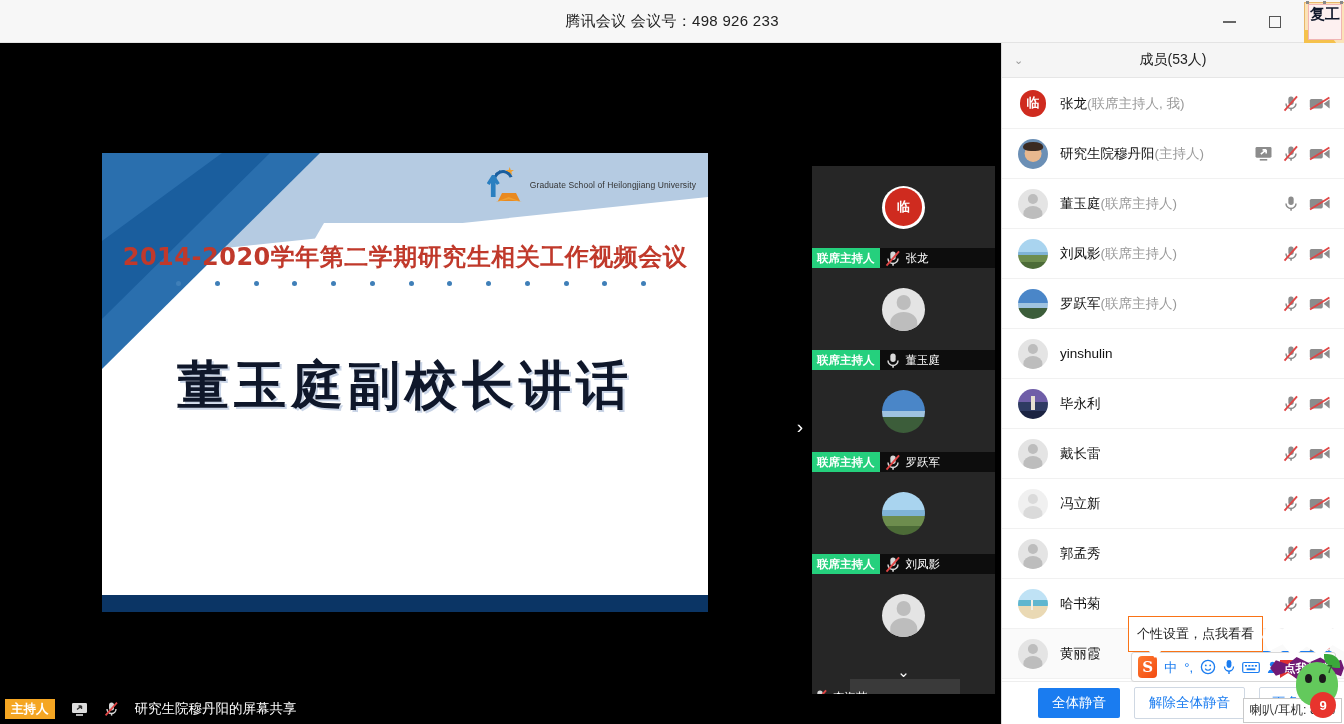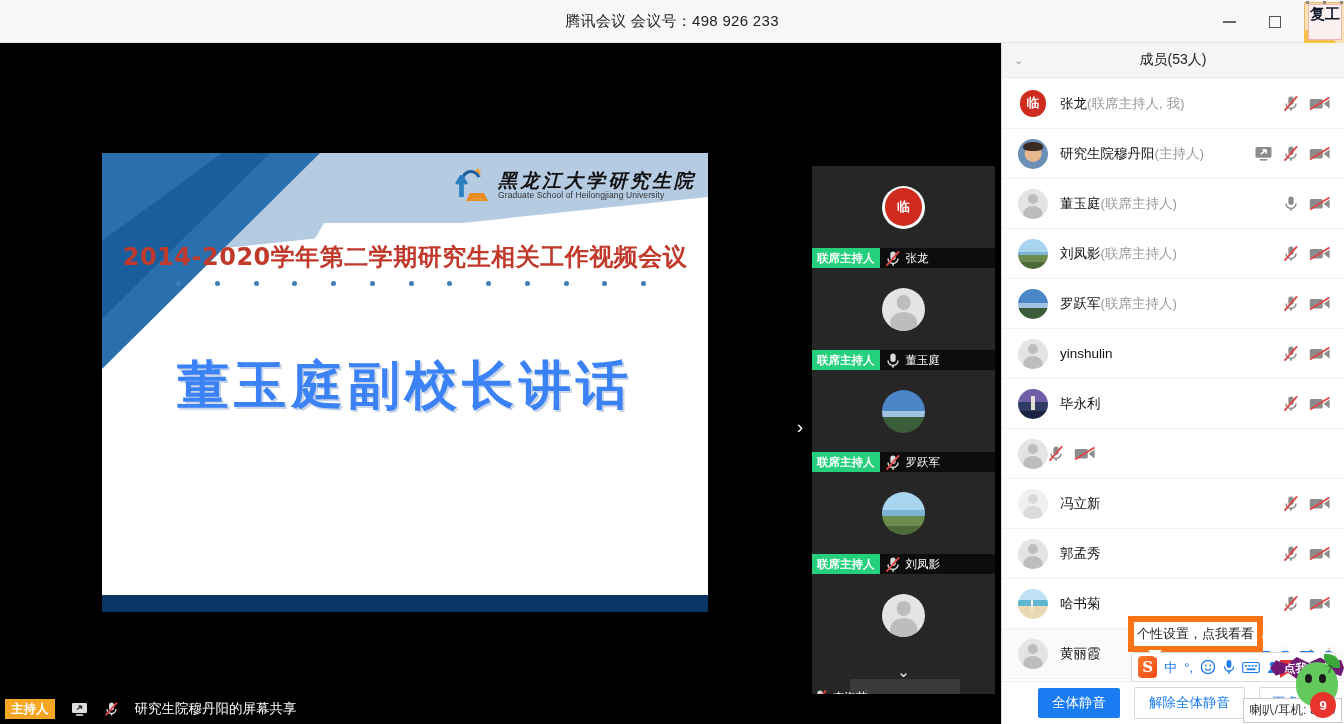--- a/index.html
+++ b/index.html
@@ -106,21 +106,21 @@
   }
   .slide-title {
     position: absolute; left: 0; top: 88px; width: 606px; text-align: center;
     font-size: 24px; font-weight: bold; color: #c0392b; letter-spacing: .5px;
     font-family: "DejaVu Sans", "Liberation Sans", sans-serif;
   }
   .dotrow { position: absolute; left: 74px; top: 128px; width: 470px; display: flex; justify-content: space-between; }
   .dotrow i { width: 5px; height: 5px; border-radius: 50%; background: #3f7fb8; display: block; }
   .slide-main {
     position: absolute; left: 0; top: 198px; width: 606px; text-align: center;
-    font-size: 52px; font-weight: bold; color: #3b82f6; letter-spacing: 5px;
+    font-size: 52px; font-weight: bold; color: #0f172a; letter-spacing: 5px;
     font-family: "DejaVu Sans", "Liberation Sans", sans-serif;
     text-shadow: 2px 2px 0 #c9d4e6;
   }
   .slide-footbar { position: absolute; left: 0; bottom: 0; width: 606px; height: 17px; background: #0b3565; }
 
   .slide-next-arrow {
     position: absolute; left: 786px; top: 370px; width: 28px; height: 28px;
     display: flex; align-items: center; justify-content: center;
     color: #fff; font-size: 19px; cursor: pointer;
   }
@@ -352,21 +352,20 @@
 
       <div class="slide-logo">
         <div class="logo-mark">
           <div class="logo-star">★</div>
           <div class="logo-arc"></div>
           <div class="logo-fig"></div>
           <div class="logo-book2"></div>
           <div class="logo-book"></div>
         </div>
         <div>
-          <div class="logo-text-cn">黑龙江大学研究生院</div>
           <div class="logo-text-en">Graduate School of Heilongjiang University</div>
         </div>
       </div>
 
       <div class="slide-title">2014-2020学年第二学期研究生相关工作视频会议</div>
       <div class="dotrow" id="dotrow">
           <i></i>
           <i></i>
           <i></i>
           <i></i>
@@ -654,20 +653,21 @@
               <svg class="icn" width="22" height="15" viewBox="0 0 22 15">
                 <rect x="0.8" y="3" width="13" height="9.4" rx="1.6" fill="#8c8c8c"></rect>
                 <path d="M14.6 7.7 L20.6 3.4 v9z" fill="#8c8c8c"></path>
                 <line x1="1" y1="13.6" x2="20.4" y2="1.6" stroke="#e04545" stroke-width="1.8"></line>
               </svg>
             </span>
           </div>
         </div>
         <div class="prow">
           <div class="pav av-person"></div>
+          <div class="pname">戴长雷</div>
           <div class="picons">
             <span>
               <svg class="icn" width="16" height="17" viewBox="0 0 15 16">
                 <rect x="5" y="1.4" width="5" height="8" rx="2.5" fill="#8c8c8c"></rect>
                 <path d="M2.8 8 a4.7 4.7 0 0 0 9.4 0" stroke="#8c8c8c" stroke-width="1.4" fill="none"></path>
                 <rect x="6.8" y="12.1" width="1.5" height="2.7" fill="#8c8c8c"></rect>
                 <line x1="1.4" y1="14.6" x2="13.2" y2="1.4" stroke="#e04545" stroke-width="1.8"></line>
               </svg>
             </span>
             <span>
@@ -775,21 +775,21 @@
       <button class="btn-ghost">解除全体静音</button>
       <button class="btn-more">
         <span>更多</span>
         <span>▾</span>
       </button>
     </div>
 
     <div class="vol-tooltip">喇叭/耳机: 86%</div>
   </div>
 
-  <div style="position:absolute;left:1128px;top:616px;width:135px;height:36px;background:#fff;border:6px solid #f97316;font-size:13px;color:#222;display:flex;align-items:center;justify-content:center;">
+  <div style="position:absolute;left:1128px;top:616px;width:135px;height:36px;background:#fff;border:1px solid #f97316;font-size:13px;color:#222;display:flex;align-items:center;justify-content:center;">
     <span>个性设置，点我看看</span>
   </div>
   <div style="position:absolute;left:1148px;top:650px;width:0;height:0;border-left:7px solid transparent;border-right:7px solid transparent;border-top:8px solid #fff;z-index:3;"></div>
 
   <div class="ime">
     <div class="ime-logo">S</div>
     <span class="ime-item">中</span>
     <span class="ime-item">°,</span>
     <span class="ime-item">
       <svg class="icn" width="16" height="16" viewBox="0 0 16 16">

